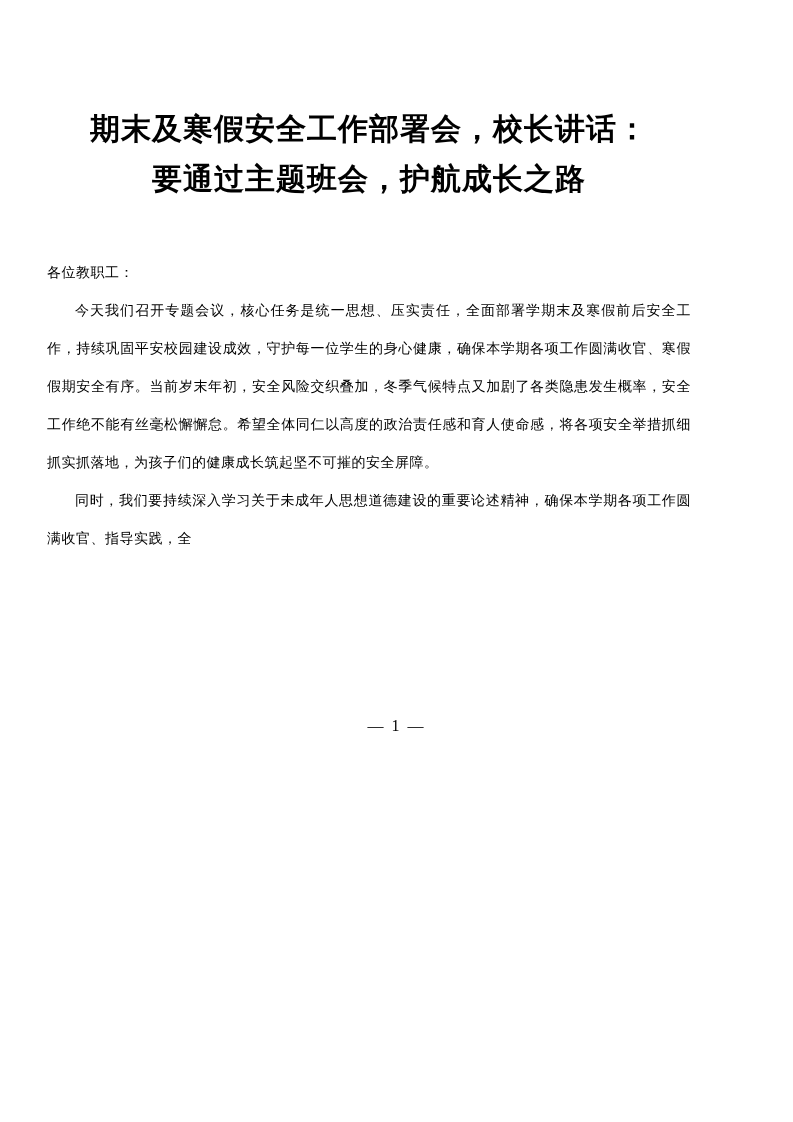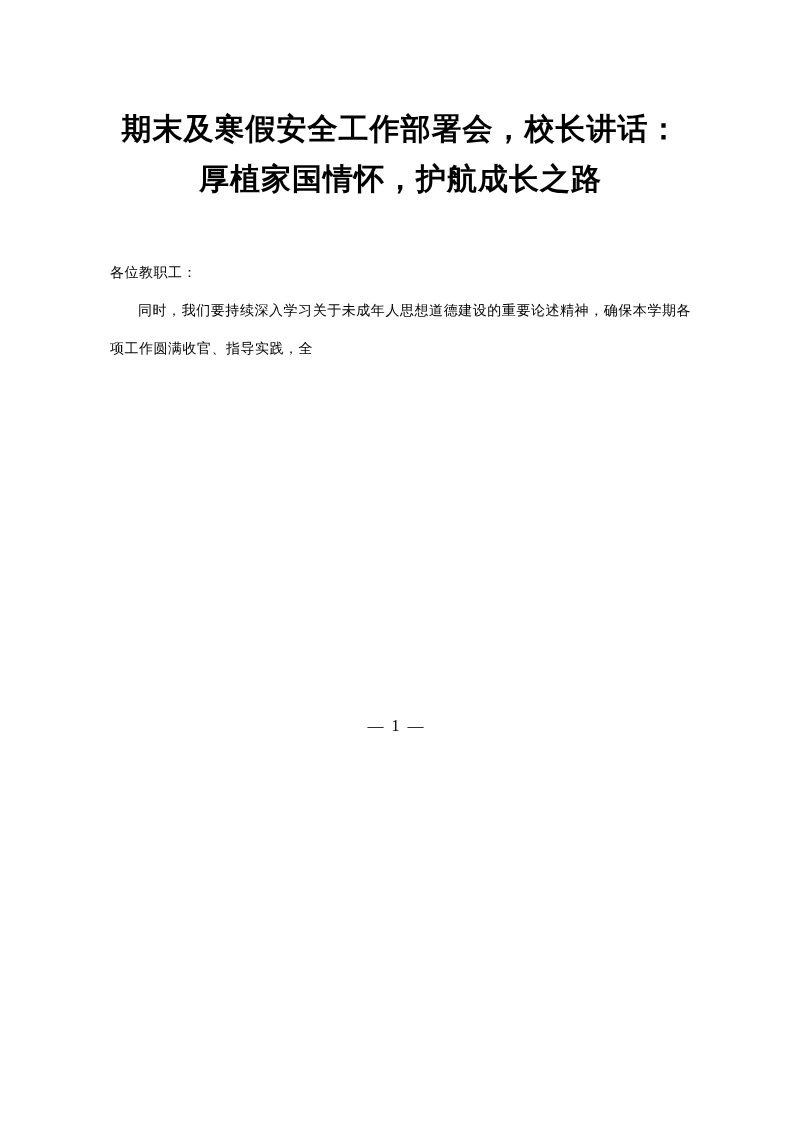--- a/index.html
+++ b/index.html
@@ -8,21 +8,21 @@
   }
   body {
     font-family: "Liberation Serif", "DejaVu Serif", serif;
     color: #000000;
   }
   .page {
     position: relative;
     width: 793px;
     height: 797px;
     background: #ffffff;
-    padding: 104px 102px 0 110px;
+    padding: 104px 102px 0 47px;
     overflow: hidden;
   }
   .doc-title {
     text-align: center;
     font-weight: bold;
     font-size: 30px;
     line-height: 50px;
     letter-spacing: 1px;
     margin-bottom: 50px;
   }
@@ -54,26 +54,27 @@
     color: #000000;
   }
 </style>
 </head>
 <body>
 
 <div class="page">
 
   <h1 class="doc-title">
     <span class="title-line">期末及寒假安全工作部署会，校长讲话：</span>
-    <span class="title-line">厚植家国情怀，护航成长之路</span>
+    <span class="title-line">要通过主题班会，护航成长之路</span>
   </h1>
 
   <div class="doc-body">
     <p class="salutation">各位教职工：</p>
 
+    <p class="para">今天我们召开专题会议，核心任务是统一思想、压实责任，全面部署学期末及寒假前后安全工作，持续巩固平安校园建设成效，守护每一位学生的身心健康，确保本学期各项工作圆满收官、寒假假期安全有序。当前岁末年初，安全风险交织叠加，冬季气候特点又加剧了各类隐患发生概率，安全工作绝不能有丝毫松懈懈怠。希望全体同仁以高度的政治责任感和育人使命感，将各项安全举措抓细抓实抓落地，为孩子们的健康成长筑起坚不可摧的安全屏障。</p>
 
 
     <p class="para">同时，我们要持续深入学习关于未成年人思想道德建设的重要论述精神，确保本学期各项工作圆满收官、指导实践，全</p>
   </div>
 
   <div class="page-footer">— 1 —</div>
 
 </div>
 
 </body></html>

